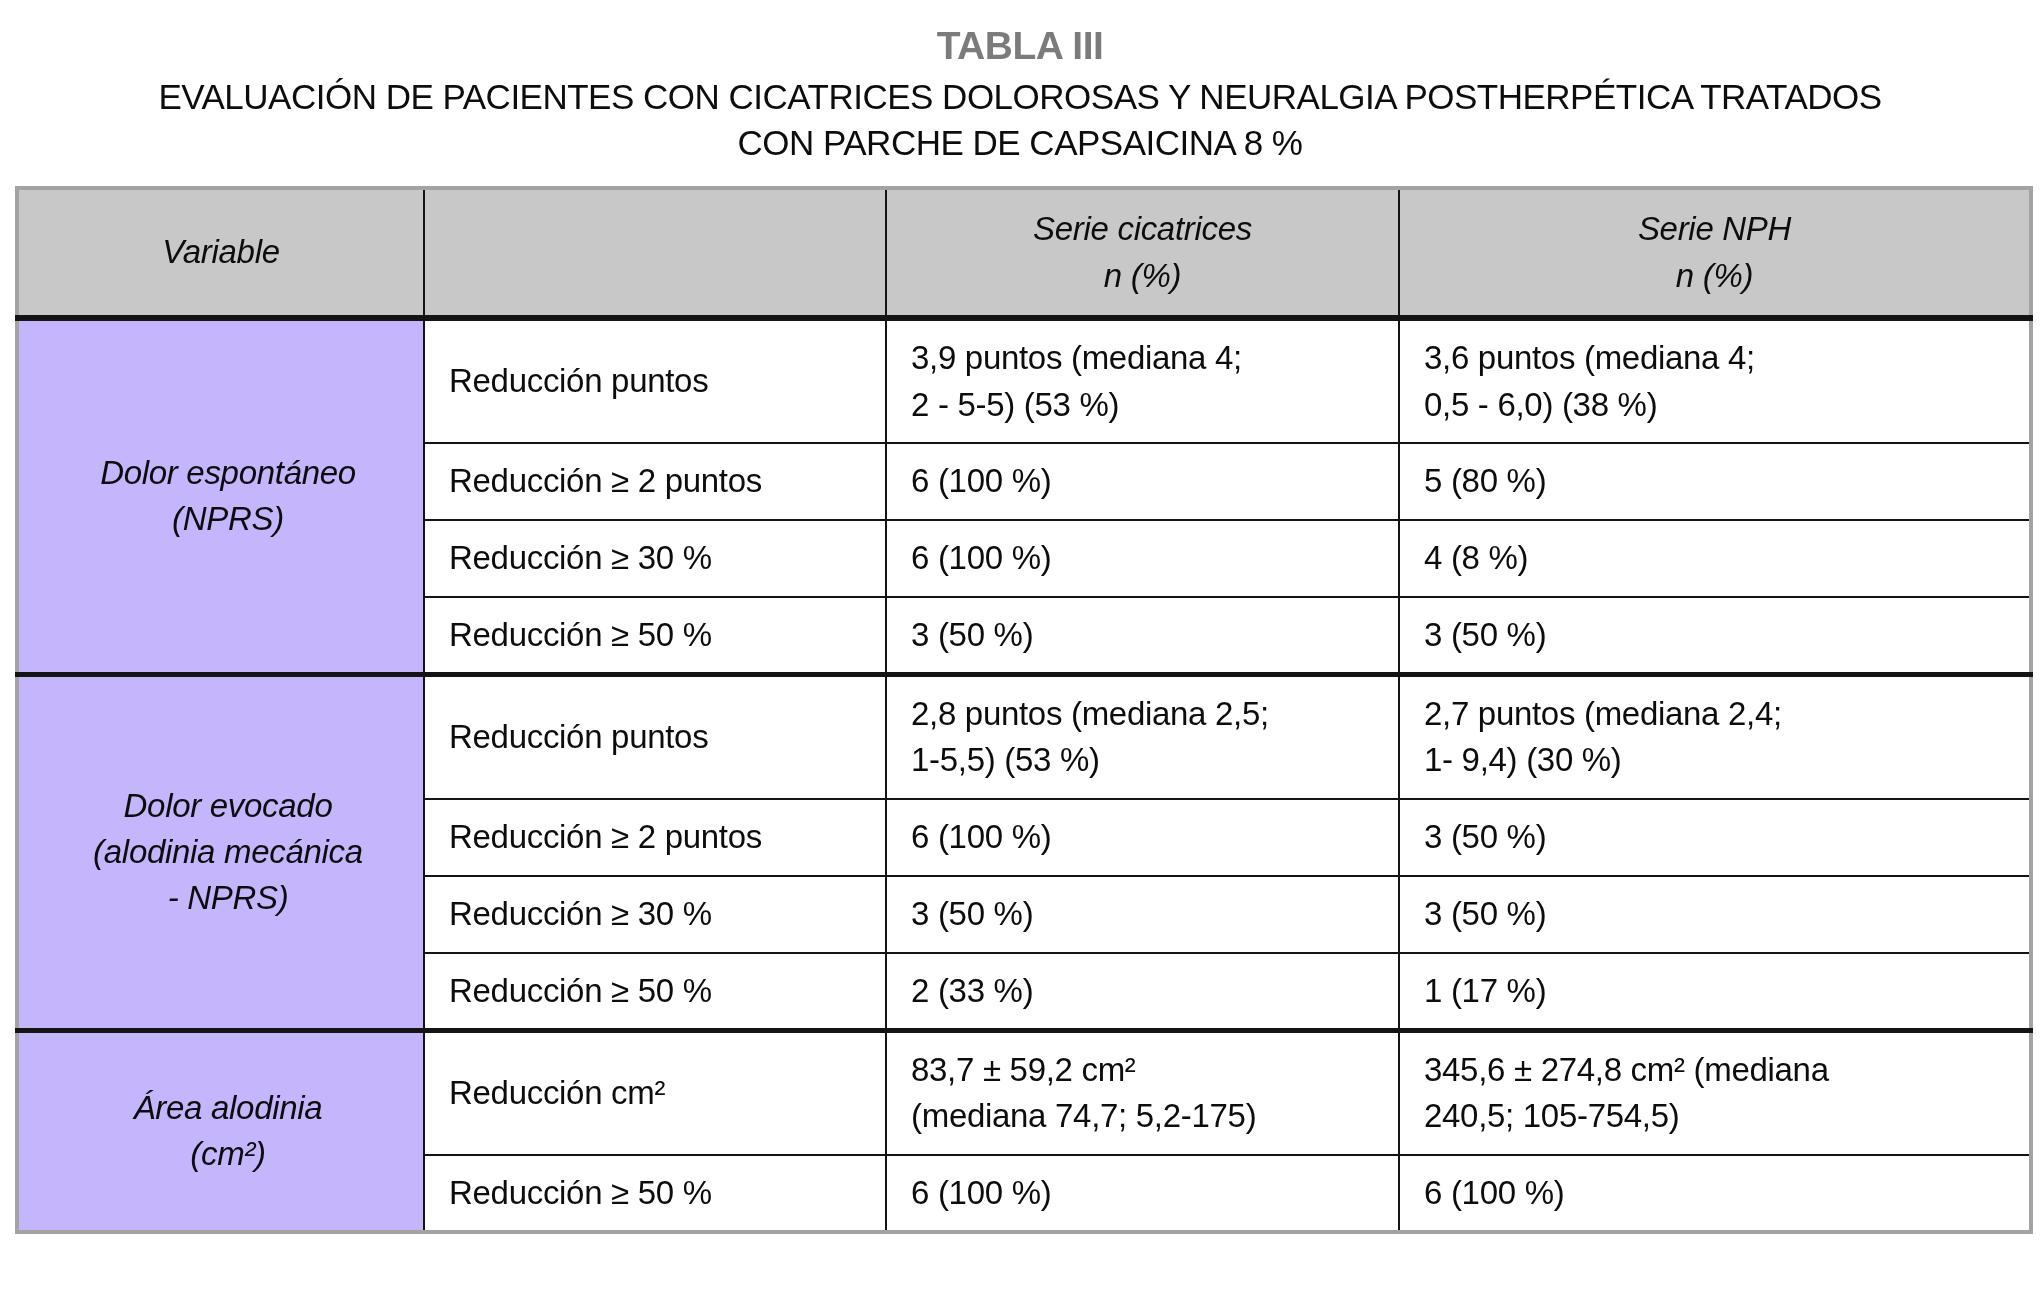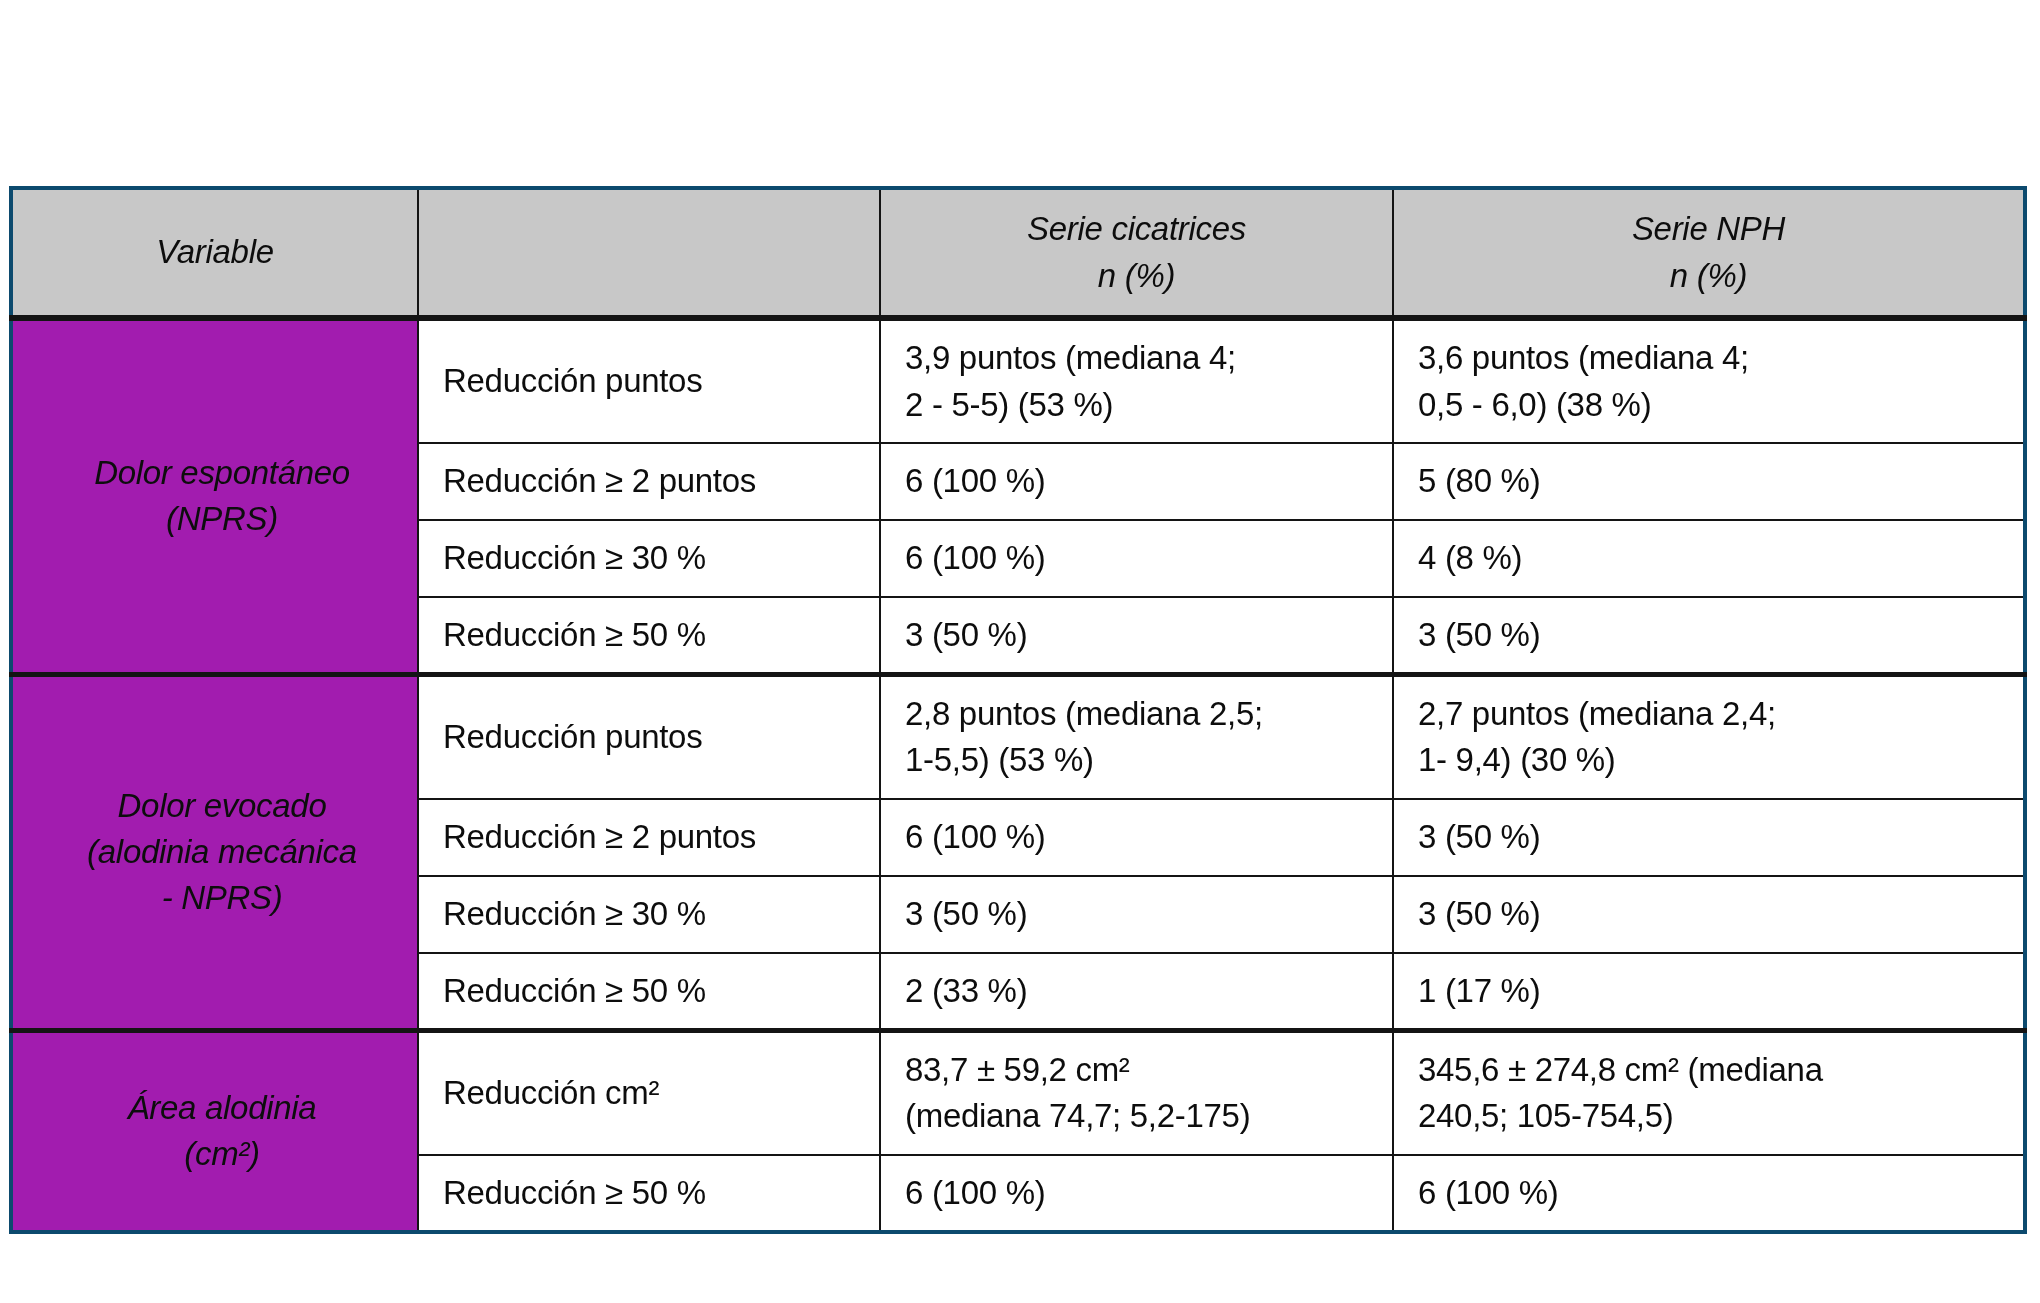--- a/index.html
+++ b/index.html
@@ -27,26 +27,26 @@
     color: #7b7b7b;
     margin-bottom: 6px;
   }
   .table-title-line {
     font-size: 35px;
     color: #0d0d0d;
     line-height: 1.32;
   }
   table.results {
     position: absolute;
-    left: 9px;
+    left: 15px;
     top: 186px;
     width: 2014px;
     border-collapse: collapse;
     table-layout: fixed;
-    border: 4px solid #0c4a6e;
+    border: 4px solid #a3a3a3;
   }
   table.results th,
   table.results td {
     border: 2px solid #141414;
     font-size: 33px;
     letter-spacing: -0.3px;
     vertical-align: middle;
     white-space: pre-line;
     line-height: 1.4;
     padding: 6px 10px 6px 24px;
@@ -58,32 +58,37 @@
     font-weight: normal;
     text-align: center;
     border-bottom: 6px solid #141414;
     padding: 6px 10px;
   }
   tr.head { height: 130px; }
   tr.r-tall  { height: 125px; }
   tr.r-short { height: 77px; }
   tr.g-first td { border-top: 5px solid #141414; }
   td.glabel {
-    background: #a21caf;
+    background: #c4b5fd;
     font-style: italic;
     text-align: center;
     padding: 6px 10px;
   }
   td.rlabel, td.val { text-align: left; }
 </style>
 </head>
 <body>
 
 <div class="page">
 
+  <div class="title-block">
+    <div class="table-kicker">TABLA III</div>
+    <div class="table-title-line">EVALUACIÓN DE PACIENTES CON CICATRICES DOLOROSAS Y NEURALGIA POSTHERPÉTICA TRATADOS</div>
+    <div class="table-title-line">CON PARCHE DE CAPSAICINA 8 %</div>
+  </div>
 
   <table class="results">
     <colgroup>
       <col style="width:407px">
       <col style="width:462px">
       <col style="width:513px">
       <col style="width:632px">
     </colgroup>
     <tbody>
       <tr class="head">

